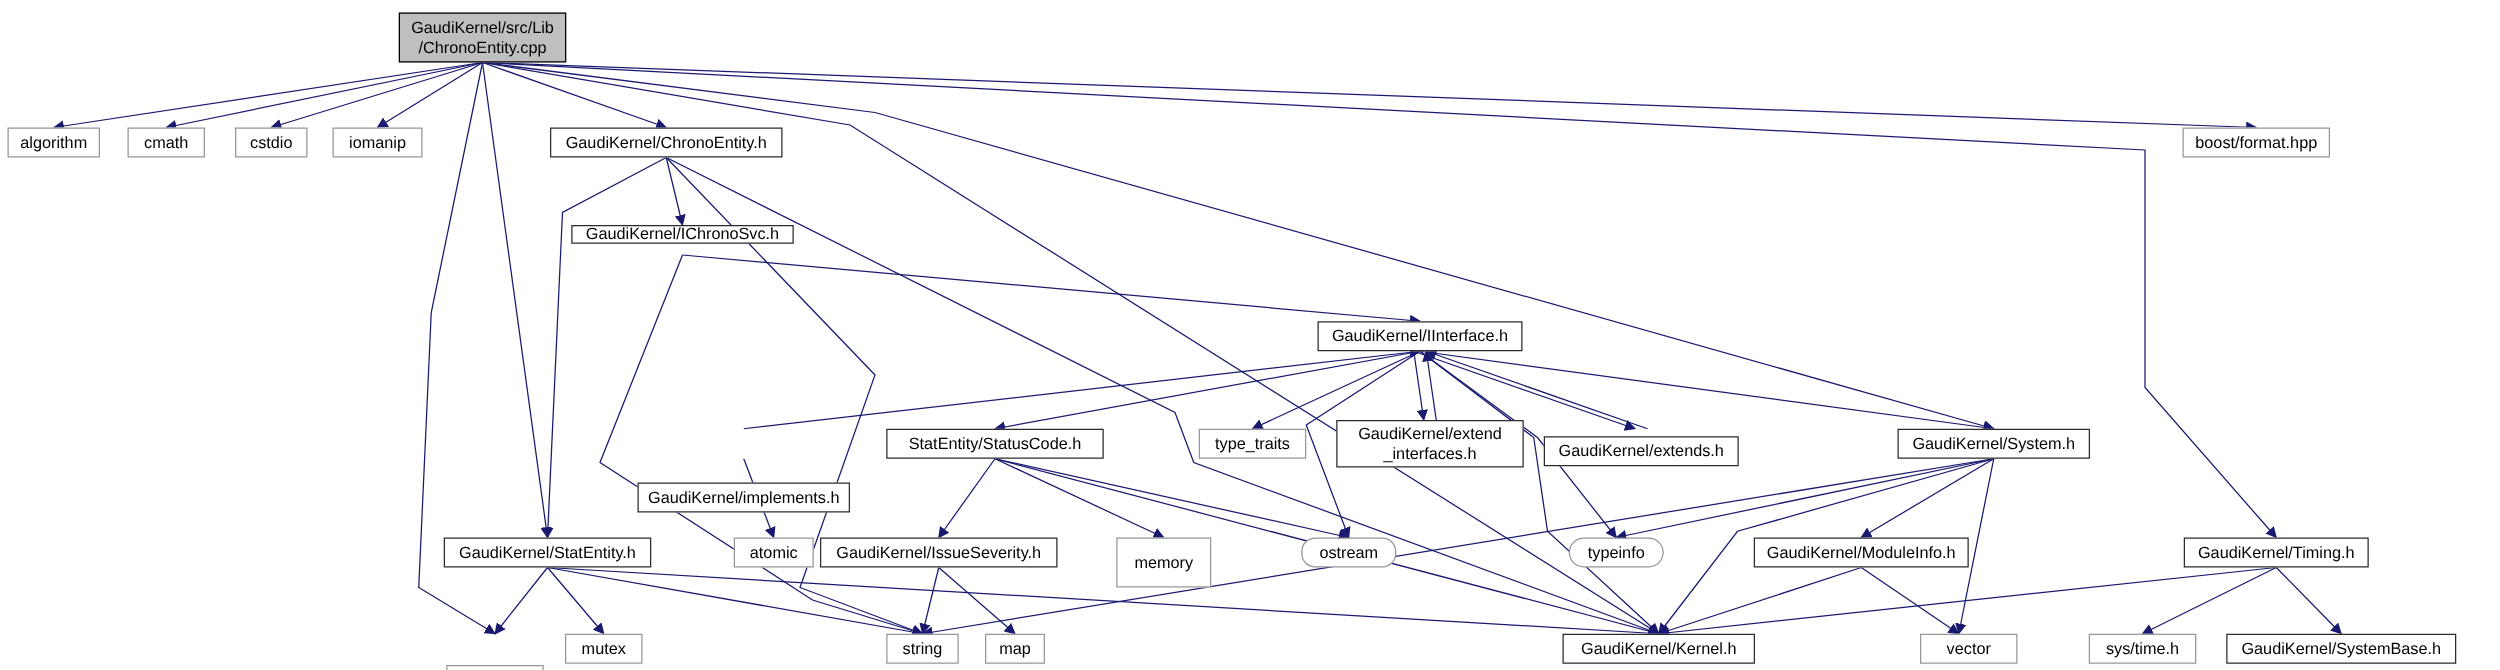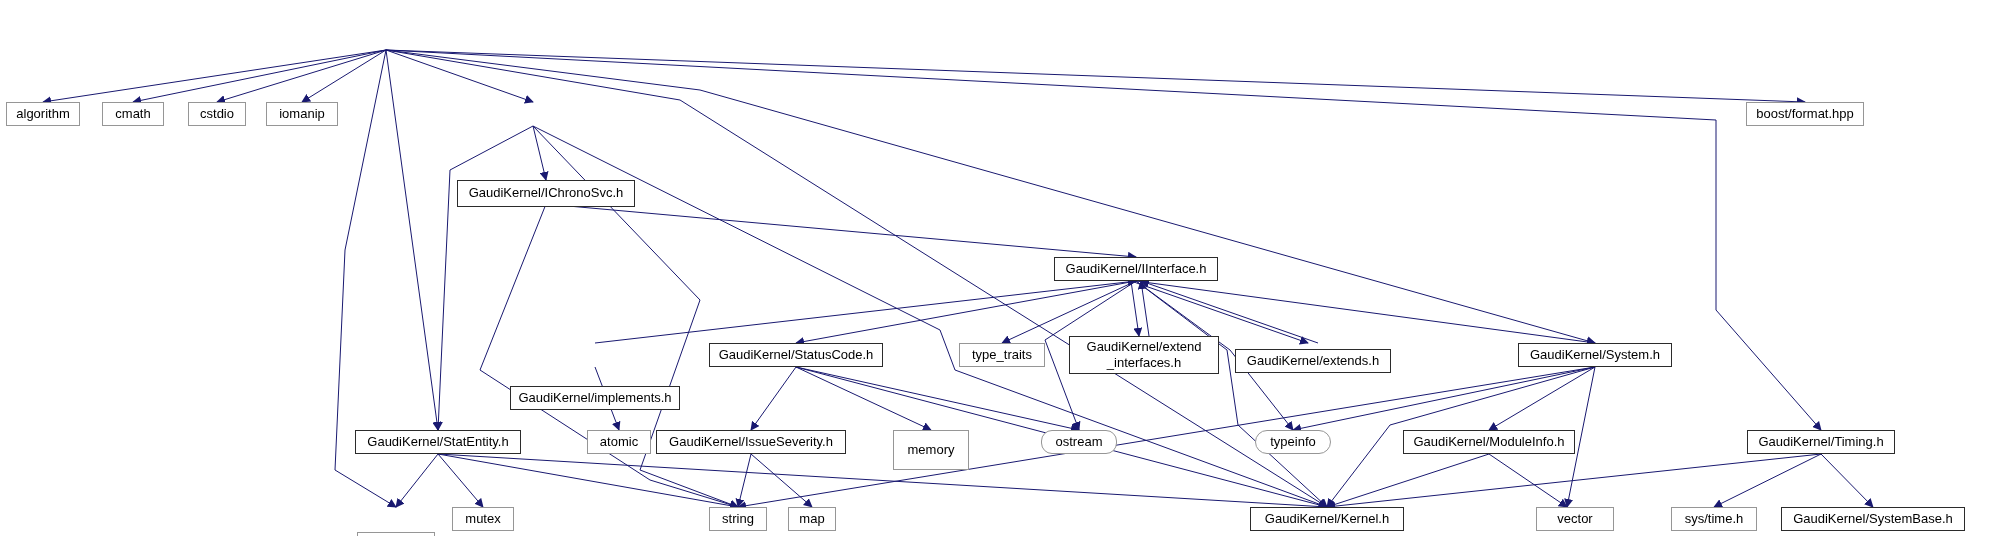--- a/index.html
+++ b/index.html
@@ -109,46 +109,53 @@
         <polyline points="1595,367 1489,430" class="edge" marker-end="url(#arrowhead)"></polyline>
         <polyline points="1595,367 1390,425 1327,507" class="edge" marker-end="url(#arrowhead)"></polyline>
         <polyline points="1489,454 1327,507" class="edge" marker-end="url(#arrowhead)"></polyline>
         <polyline points="1489,454 1567,507" class="edge" marker-end="url(#arrowhead)"></polyline>
         <polyline points="1821,454 1327,507" class="edge" marker-end="url(#arrowhead)"></polyline>
         <polyline points="1821,454 1714,507" class="edge" marker-end="url(#arrowhead)"></polyline>
         <polyline points="1821,454 1873,507" class="edge" marker-end="url(#arrowhead)"></polyline>
       </g>
   </svg>
 
+<div class="node main" style="left: 319px; top: 10px; width: 134px; height: 40px;">
+      <span>GaudiKernel/src/Lib</span>
+      <span>/ChronoEntity.cpp</span>
+    </div>
     <div class="node plain" style="left: 6px; top: 102px; width: 74px; height: 24px;">
       <span>algorithm</span>
     </div>
     <div class="node plain" style="left: 102px; top: 102px; width: 62px; height: 24px;">
       <span>cmath</span>
     </div>
     <div class="node plain" style="left: 188px; top: 102px; width: 58px; height: 24px;">
       <span>cstdio</span>
     </div>
     <div class="node plain" style="left: 266px; top: 102px; width: 72px; height: 24px;">
       <span>iomanip</span>
     </div>
+    <div class="node linked" style="left: 440px; top: 102px; width: 186px; height: 24px;">
+      <span>GaudiKernel/ChronoEntity.h</span>
+    </div>
     <div class="node plain" style="left: 1746px; top: 102px; width: 118px; height: 24px;">
       <span>boost/format.hpp</span>
     </div>
-    <div class="node linked" style="left: 457px; top: 180px; width: 178px; height: 27px;">
+    <div class="node linked" style="left: 457px; top: 180px; width: 178px; height: 15px;">
       <span>GaudiKernel/IChronoSvc.h</span>
     </div>
     <div class="node linked" style="left: 1054px; top: 257px; width: 164px; height: 24px;">
       <span>GaudiKernel/IInterface.h</span>
     </div>
     <div class="node linked" style="left: 510px; top: 343px; width: 170px; height: 24px; margin-top: 43px;">
       <span>GaudiKernel/implements.h</span>
     </div>
     <div class="node linked" style="left: 709px; top: 343px; width: 174px; height: 24px;">
-      <span>GaudiKernel/StatusCode.h</span>
+      <span>StatEntity/StatusCode.h</span>
     </div>
     <div class="node plain" style="left: 959px; top: 343px; width: 86px; height: 24px;">
       <span>type_traits</span>
     </div>
     <div class="node linked" style="left: 1069px; top: 336px; width: 150px; height: 38px;">
       <span>GaudiKernel/extend</span>
       <span>_interfaces.h</span>
     </div>
     <div class="node linked" style="left: 1235px; top: 349px; width: 156px; height: 24px;">
       <span>GaudiKernel/extends.h</span>

